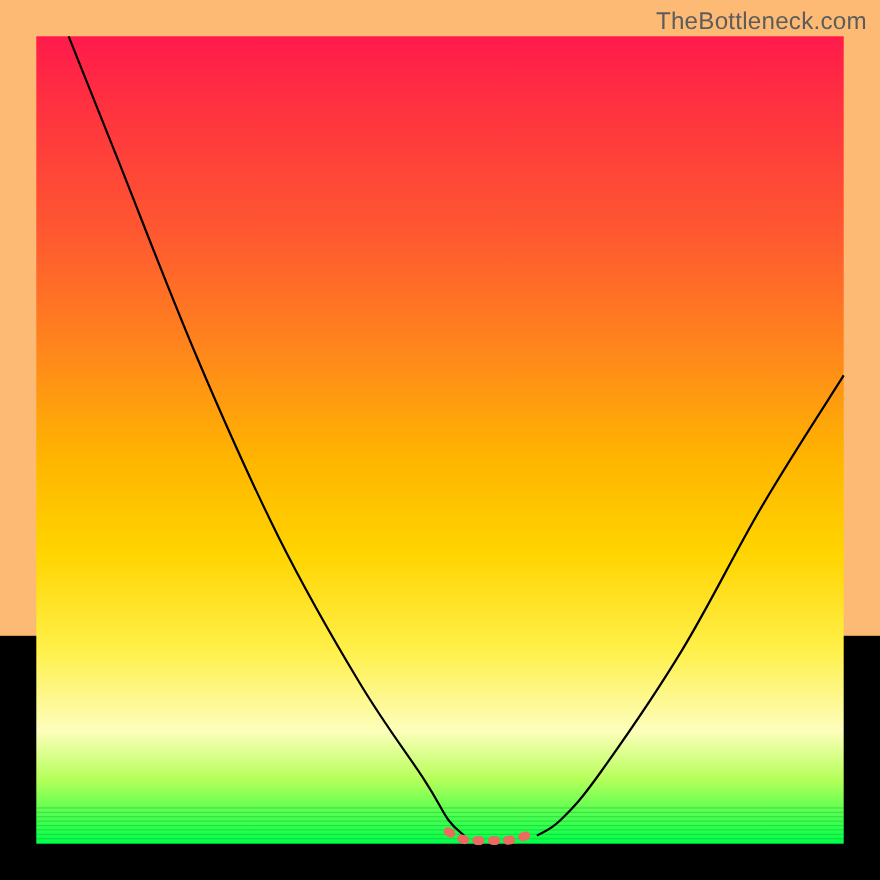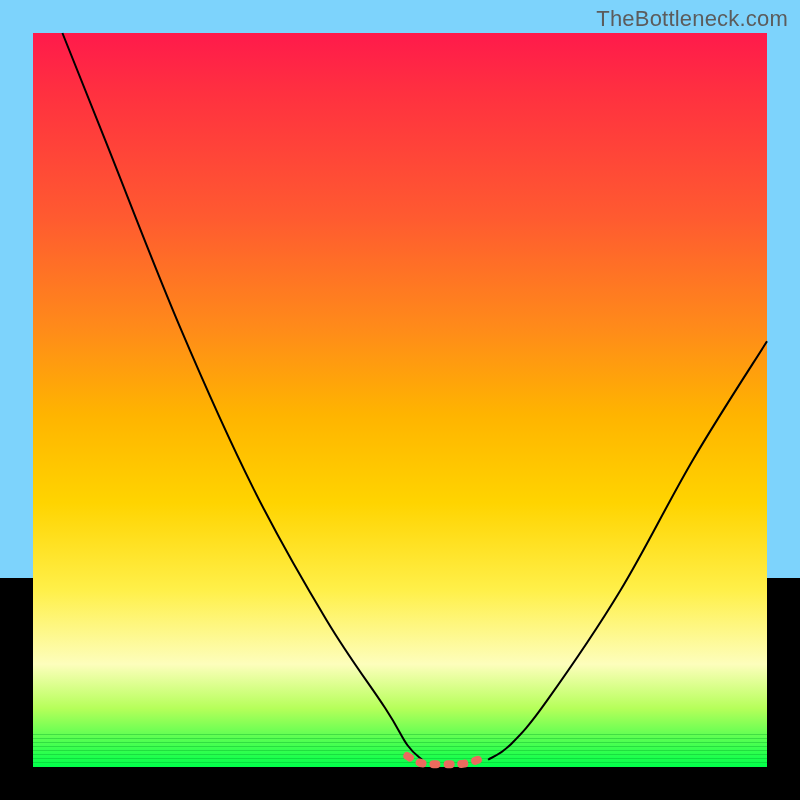--- a/index.html
+++ b/index.html
@@ -8,21 +8,21 @@
     width: 800px;
     height: 800px;
     background: #000000;
     overflow: hidden;
     font-family: Arial, Helvetica, sans-serif;
   }
   .frame {
     position: relative;
     width: 800px;
     height: 578px;
-    background: #7dd3fc;
+    background: #fdba74;
   }
   .plot-area {
     position: absolute;
     left: 33px;
     top: 33px;
     width: 734px;
     height: 734px;
     
     background: linear-gradient(
       to bottom,

